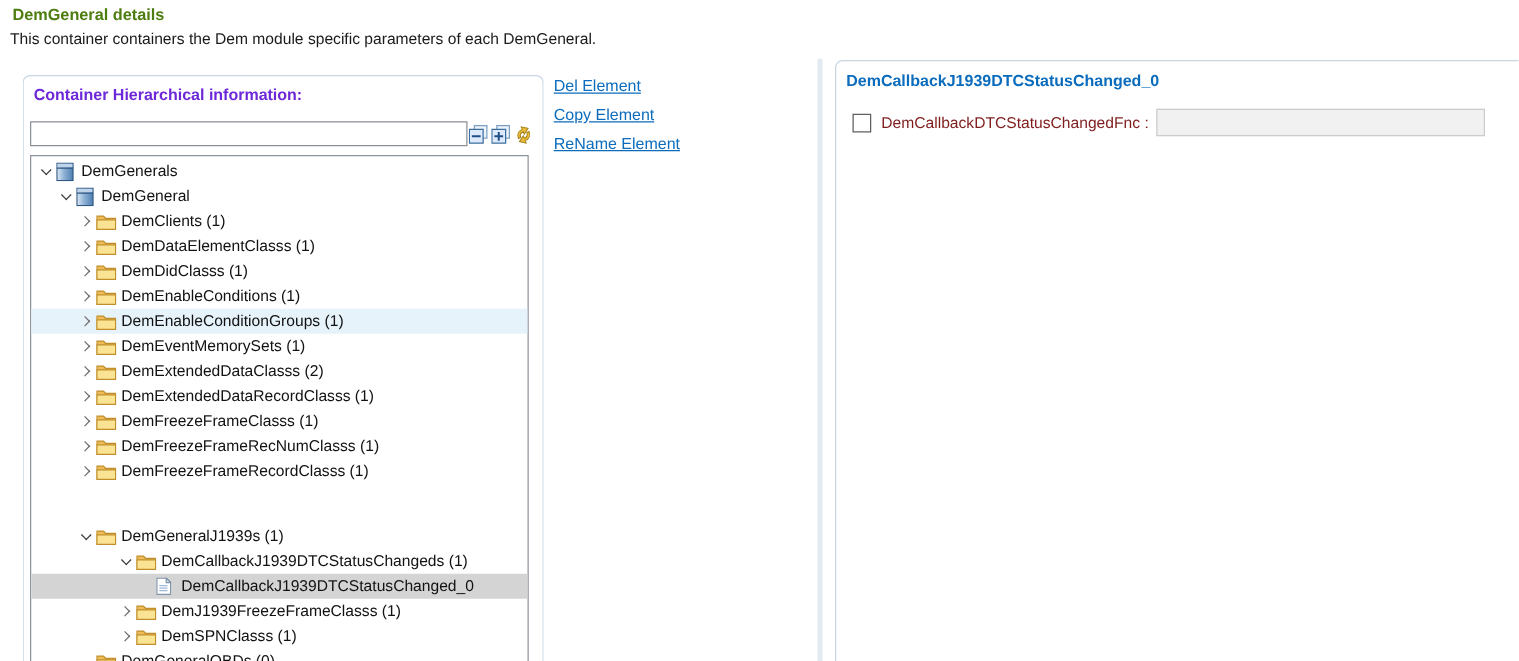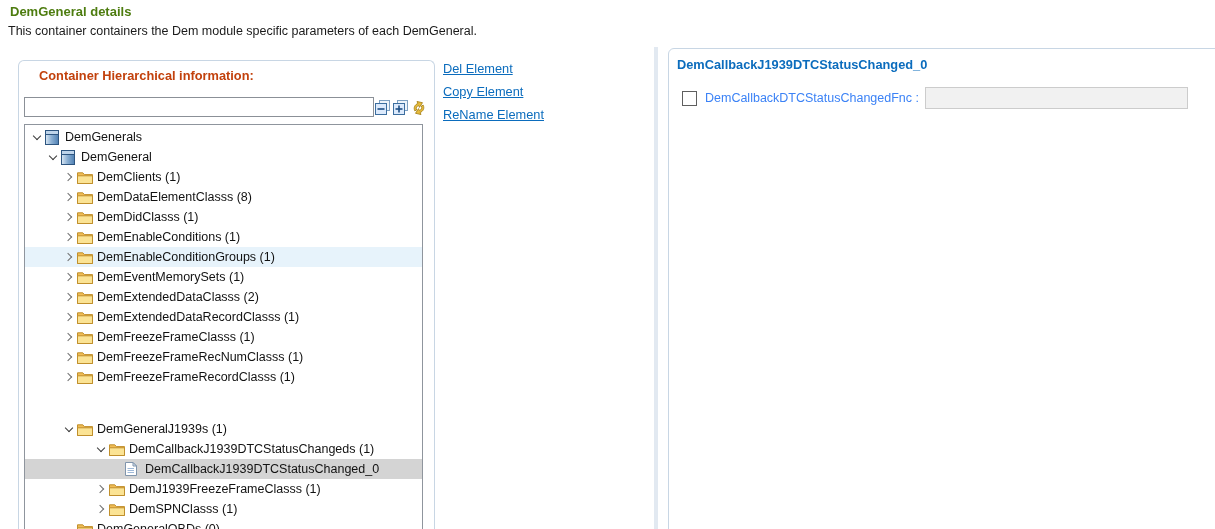--- a/index.html
+++ b/index.html
@@ -6,21 +6,21 @@
   body{font-family:"Liberation Sans",sans-serif;background:#fff;}
   .screen{position:relative;width:1215px;height:529px;background:#fff;overflow:hidden;}
 
   
   .page-title{position:absolute;left:10px;top:4px;font-size:13px;font-weight:bold;color:#4d7c0f;}
   .page-desc{position:absolute;left:8px;top:24px;font-size:12.5px;color:#1a1a1a;}
 
   
   .left-box{position:absolute;left:18px;top:60px;width:415px;height:475px;
     border:1px solid #c8d6e4;border-bottom:none;border-radius:6px 6px 0 0;background:#fff;}
-  .box-title{position:absolute;left:20px;top:7px;font-size:12.8px;font-weight:bold;color:#c2410c;white-space:nowrap;}
+  .box-title{position:absolute;left:8px;top:7px;font-size:12.8px;font-weight:bold;color:#6d28d9;white-space:nowrap;}
   .search-row{position:absolute;left:5px;top:36px;width:405px;height:22px;}
   .search-input{position:absolute;left:0;top:0;width:342px;height:18px;border:1px solid #8b9097;
     font-family:"Liberation Sans",sans-serif;font-size:12px;padding:0 3px;outline:none;background:#fff;}
   .tb{position:absolute;top:3px;width:16px;height:16px;padding:0;border:none;background:transparent;cursor:pointer;}
   .tb svg{display:block;}
   .tb.collapse{left:351px;} .tb.expand{left:369px;} .tb.refresh{left:387px;}
   .refresh-wrap{display:inline-block;transform:rotate(-22deg);}
 
   
   .tree{position:absolute;left:5px;top:63px;width:397px;height:412px;border:1px solid #8f959d;
@@ -41,21 +41,21 @@
 
   
   .splitter{position:absolute;left:654px;top:47px;width:4px;height:482px;background:#e2e9f1;cursor:col-resize;}
 
   
   .right-box{position:absolute;left:668px;top:48px;width:560px;height:490px;
     border:1px solid #c8d6e4;border-radius:6px 0 0 0;background:#fff;}
   .right-title{position:absolute;left:8px;top:8px;font-size:12.8px;font-weight:bold;color:#0b6cbd;white-space:nowrap;}
   .field-row{position:absolute;left:13px;top:38px;display:flex;align-items:center;}
   .checkbox{display:inline-block;width:13px;height:13px;border:1px solid #5f5f5f;background:#fff;flex:none;cursor:pointer;}
-  .field-label{font-size:12.5px;color:#3b82f6;margin-left:8px;white-space:nowrap;}
+  .field-label{font-size:12.5px;color:#7f1d1d;margin-left:8px;white-space:nowrap;}
   .field-input{margin-left:6px;width:255px;height:20px;background:#f1f1f1;border:1px solid #cccccc;
     font-family:"Liberation Sans",sans-serif;font-size:12px;padding:0 3px;color:#888;}
 </style>
 </head>
 <body>
 
 <div class="screen">
 
   <div class="page-title">DemGeneral details</div>
   <div class="page-desc">This container containers the Dem module specific parameters of each DemGeneral.</div>
@@ -150,21 +150,21 @@
         <div class="tree-row" style="padding-left: 36px;">
           <span class="expander">
             <i class="chev collapsed"></i>
           </span>
           <span class="node-icon">
             <svg width="16" height="13" viewBox="0 0 16 13">
               <path d="M0.5 1.8 L5.8 1.8 L7.4 3.6 L15.5 3.6 L15.5 12.5 L0.5 12.5 Z" fill="#f0bc55" stroke="#c08f2c"></path>
               <path d="M0.5 4.8 L15.5 4.8 L15.5 12.5 L0.5 12.5 Z" fill="#fbe394" stroke="#c08f2c"></path>
             </svg>
           </span>
-          <span class="node-label">DemDataElementClasss (8)</span>
+          <span class="node-label">DemDataElementClasss (1)</span>
         </div>
         <div class="tree-row" style="padding-left: 36px;">
           <span class="expander">
             <i class="chev collapsed"></i>
           </span>
           <span class="node-icon">
             <svg width="16" height="13" viewBox="0 0 16 13">
               <path d="M0.5 1.8 L5.8 1.8 L7.4 3.6 L15.5 3.6 L15.5 12.5 L0.5 12.5 Z" fill="#f0bc55" stroke="#c08f2c"></path>
               <path d="M0.5 4.8 L15.5 4.8 L15.5 12.5 L0.5 12.5 Z" fill="#fbe394" stroke="#c08f2c"></path>
             </svg>

